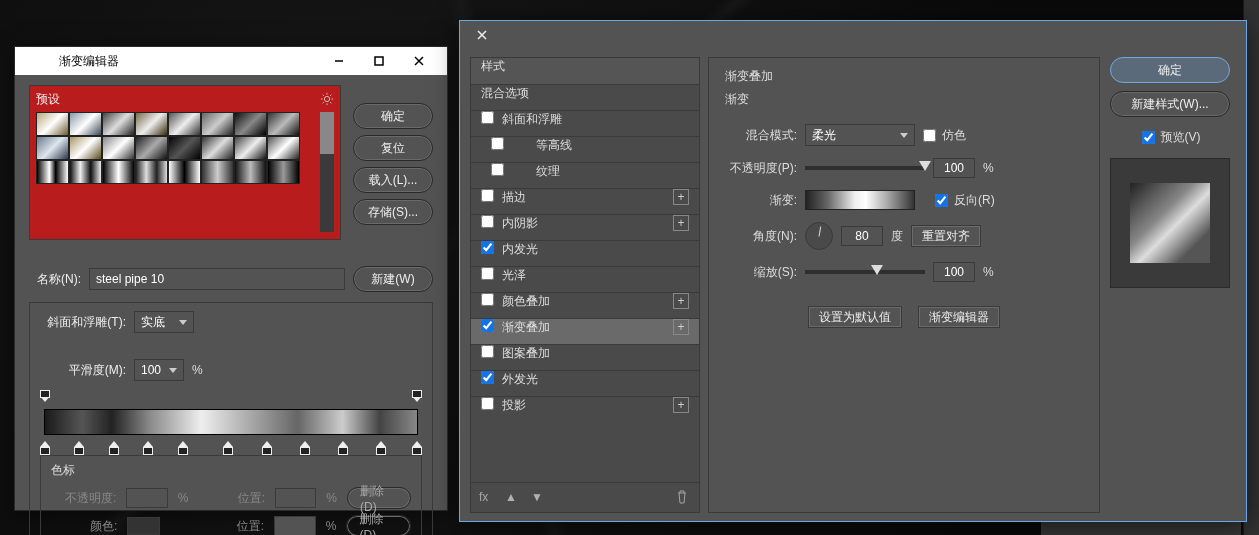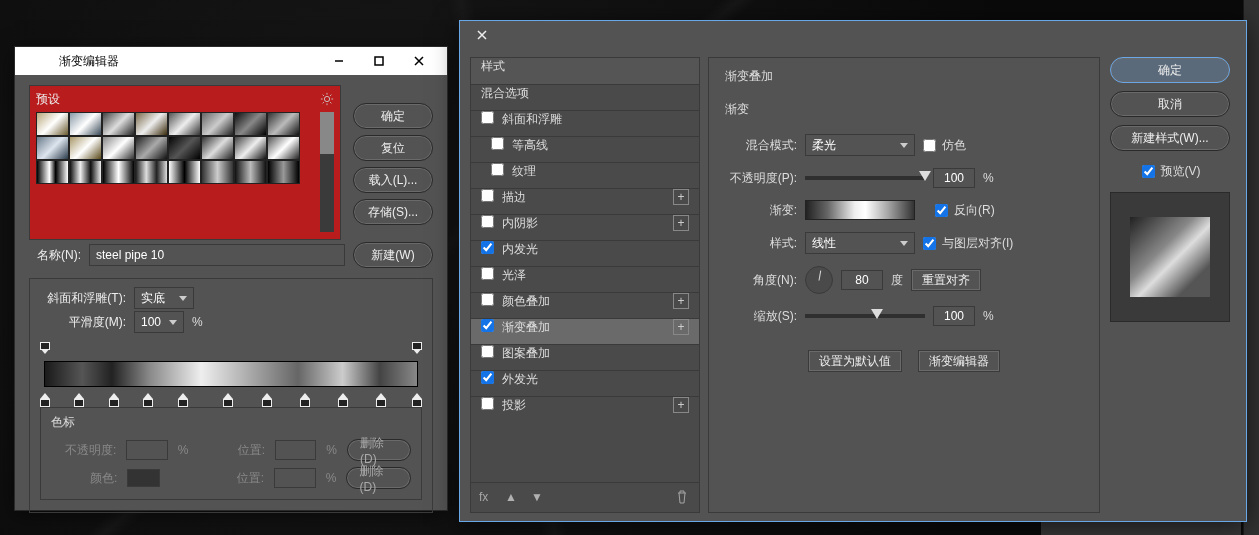--- a/index.html
+++ b/index.html
@@ -25,21 +25,21 @@
   .gear svg{stroke:#ccc;fill:none;}
   .preset-grid { margin-top:4px; display:flex; gap:6px; align-items:flex-start;}
   .swatches { flex:1; display:flex; flex-wrap:wrap; gap:0; }
   .sw { width:33px; height:24px; border:1px solid #222; }
   .scroll { width:14px; background:#3a3a3a; height:120px; position:relative;}
   .scroll .thumb{position:absolute; top:0; left:0; right:0; height:42px; background:#888;}
   
   .ge-buttons { width:80px; display:flex; flex-direction:column; gap:6px; padding-top:18px;}
   .btn { background:#535353; border:1px solid #2a2a2a; border-radius:14px; height:26px; display:flex; align-items:center; justify-content:center; font-size:12px; color:#eee; cursor:pointer; box-shadow: inset 0 0 0 1px #6a6a6a;}
   
-  .row { display:flex; align-items:center; gap:8px; margin-top:2px;}
+  .row { display:flex; align-items:center; gap:8px; margin-top:26px;}
   .lbl { color:#eee; font-size:12px; text-align:right;}
   .txt { background:#535353; border:1px solid #3a3a3a; color:#fff; height:22px; padding:2px 6px; font-size:12px; flex:1;}
   
   .inner-panel { margin-top:10px; border:1px solid #3a3a3a; padding:8px 10px 12px; }
   
   .grad-bar-wrap { margin-top:14px; position:relative; height:54px;}
   .grad-bar { position:absolute; left:4px; right:4px; top:14px; height:26px; border:1px solid #000; background: linear-gradient(90deg,#1a1a1a 0%, #555 10%, #222 18%, #888 28%, #eee 42%, #aaa 55%, #666 68%, #ccc 80%, #444 90%, #888 100%);}
   .stop { position:absolute; width:10px; height:12px;}
   .stop.top { top:1px; }
   .stop.bot { bottom:0; }
@@ -61,30 +61,30 @@
   .win-ls { position:absolute; left:459px; top:20px; width:788px; height:502px; background:#535353; border:1px solid #6aa7e8; box-shadow: 0 4px 24px rgba(0,0,0,.6);}
   .win-ls .titlebar2 { height:28px; display:flex; align-items:center; padding:0 10px;}
   .win-ls .titlebar2 .t{flex:1;color:#eee;}
   .closex{width:24px;height:24px;display:flex;align-items:center;justify-content:center;}
   .closex svg{stroke:#eee;stroke-width:1.5;fill:none;width:10px;height:10px;}
   
   .ls-body{display:flex;height:calc(100% - 28px);}
   .ls-left{width:230px;border:1px solid #3a3a3a;margin:8px 8px 8px 10px;display:flex;flex-direction:column;background:#4a4a4a;}
   .ls-left .cat{height:26px;display:flex;align-items:flex-start;padding:0 10px;color:#ddd;border-top:1px solid #3a3a3a;}
   .ls-left .cat.first{border-top:none;background:#555;}
-  .ls-left .cat.sub{padding-left:20px;}
+  .ls-left .cat.sub{padding-left:20px;gap:24px;}
   .ls-left .cat .plus{margin-left:auto;width:16px;height:16px;border:1px solid #888;display:flex;align-items:center;justify-content:center;font-size:12px;color:#ccc;}
   .ls-left .cat input[type=checkbox]{margin-right:8px;accent-color:#1473e6;width:13px;height:13px;}
   .ls-left .cat.active{background:#6a6a6a;}
   .ls-left .foot{margin-top:auto;height:30px;border-top:1px solid #3a3a3a;display:flex;align-items:center;gap:10px;padding:0 8px;}
   .ls-left .foot .ic{width:16px;height:16px;opacity:.7;}
   
   .ls-mid{flex:1;border:1px solid #3a3a3a;margin:8px 6px 8px 0;padding:10px 16px;display:flex;flex-direction:column;}
   .sect{color:#ddd;font-size:12px;margin-bottom:6px;}
-  .sub-sect{color:#ddd;margin:10px 0 10px;}
+  .sub-sect{color:#ddd;margin:0 0 10px;}
   .frow{display:flex;align-items:center;gap:8px;margin:6px 0;}
   .frow .flab{width:72px;text-align:right;color:#ddd;}
   .dd{background:#535353;border:1px solid #3a3a3a;height:22px;color:#fff;font-size:12px;padding:0 20px 0 6px;position:relative;min-width:110px;display:flex;align-items:center;}
   .dd::after{content:"";position:absolute;right:6px;top:8px;border-left:4px solid transparent;border-right:4px solid transparent;border-top:5px solid #ccc;}
   .ck{display:flex;align-items:center;gap:6px;color:#ddd;}
   .ck input{accent-color:#1473e6;width:13px;height:13px;}
   .slider{flex:1;height:4px;background:#2f2f2f;position:relative;max-width:120px;}
   .slider .th{position:absolute;top:-5px;width:0;height:0;border-left:6px solid transparent;border-right:6px solid transparent;border-top:10px solid #ddd;}
   .num{width:42px;height:20px;background:#535353;border:1px solid #3a3a3a;color:#fff;text-align:center;font-size:12px;}
   .grad-prev{width:110px;height:20px;border:1px solid #222;background:linear-gradient(90deg,#222 0%,#666 20%,#eee 45%,#fff 55%,#aaa 75%,#333 100%);}
@@ -350,30 +350,20 @@
       <div class="frow">
         <span class="flab">渐变:</span>
         <div class="grad-prev"></div>
         <span style="width:4px"></span>
         <label class="ck">
             <input type="checkbox" checked="" style="">
             <span>反向(R)</span>
           </label>
       </div>
 
-      <div class="frow">
-        <span class="flab">样式:</span>
-        <div class="dd">
-            <span>线性</span>
-          </div>
-        <label class="ck">
-            <input type="checkbox" checked="" style="">
-            <span>与图层对齐(I)</span>
-          </label>
-      </div>
 
       <div class="frow">
         <span class="flab">角度(N):</span>
         <div class="dial"></div>
         <input class="num" value="80" style="">
         <span>度</span>
         <div class="obtn">重置对齐</div>
       </div>
 
       <div class="frow">
@@ -386,21 +376,20 @@
       </div>
 
       <div class="frow" style="margin-top:18px;gap:16px;justify-content:center">
         <div class="obtn">设置为默认值</div>
         <div class="obtn">渐变编辑器</div>
       </div>
     </div>
 
     <div class="ls-right">
       <div class="btn primary">确定</div>
-      <div class="btn">取消</div>
       <div class="btn">新建样式(W)...</div>
       <label class="ck" style="justify-content:center;margin-top:4px">
           <input type="checkbox" checked="" style="">
           <span>预览(V)</span>
         </label>
       <div class="prev-box">
           <div class="inner"></div>
         </div>
     </div>
   </div>

